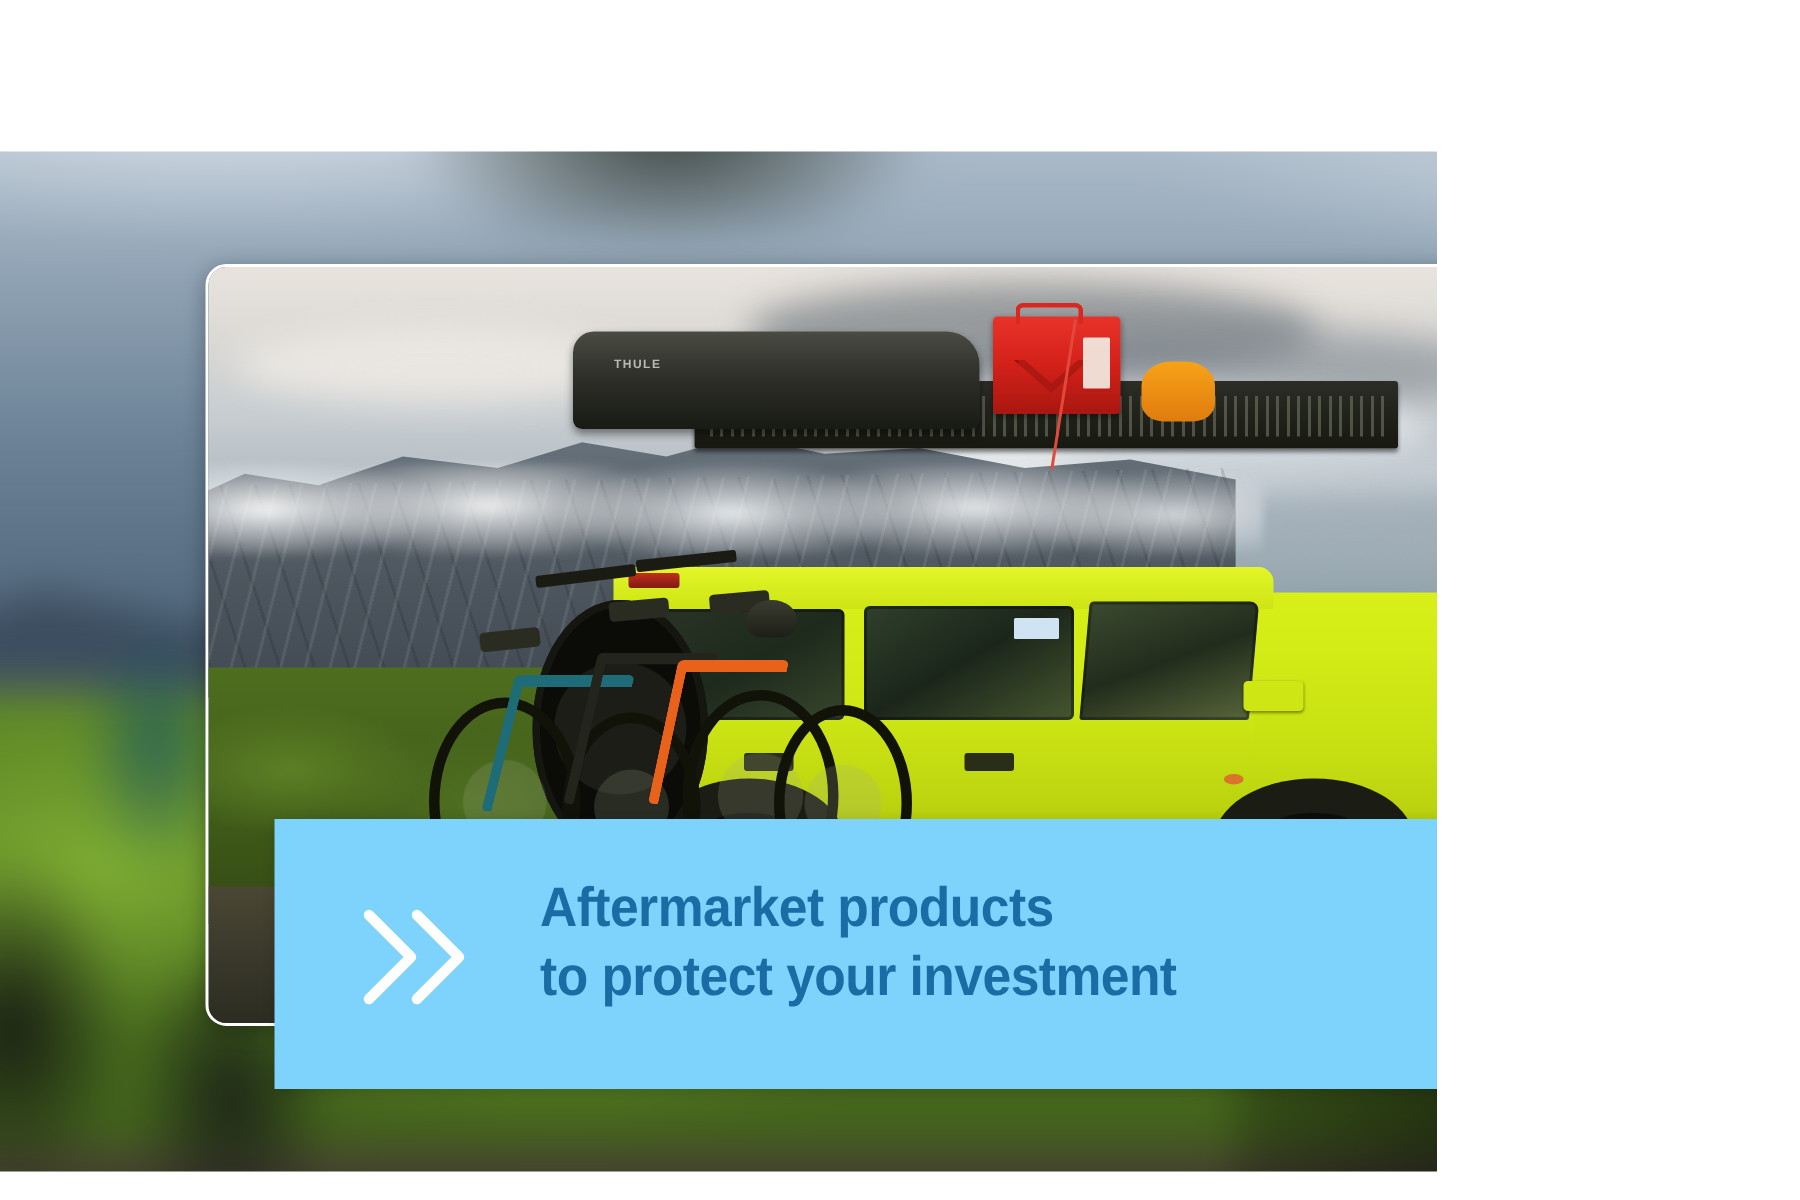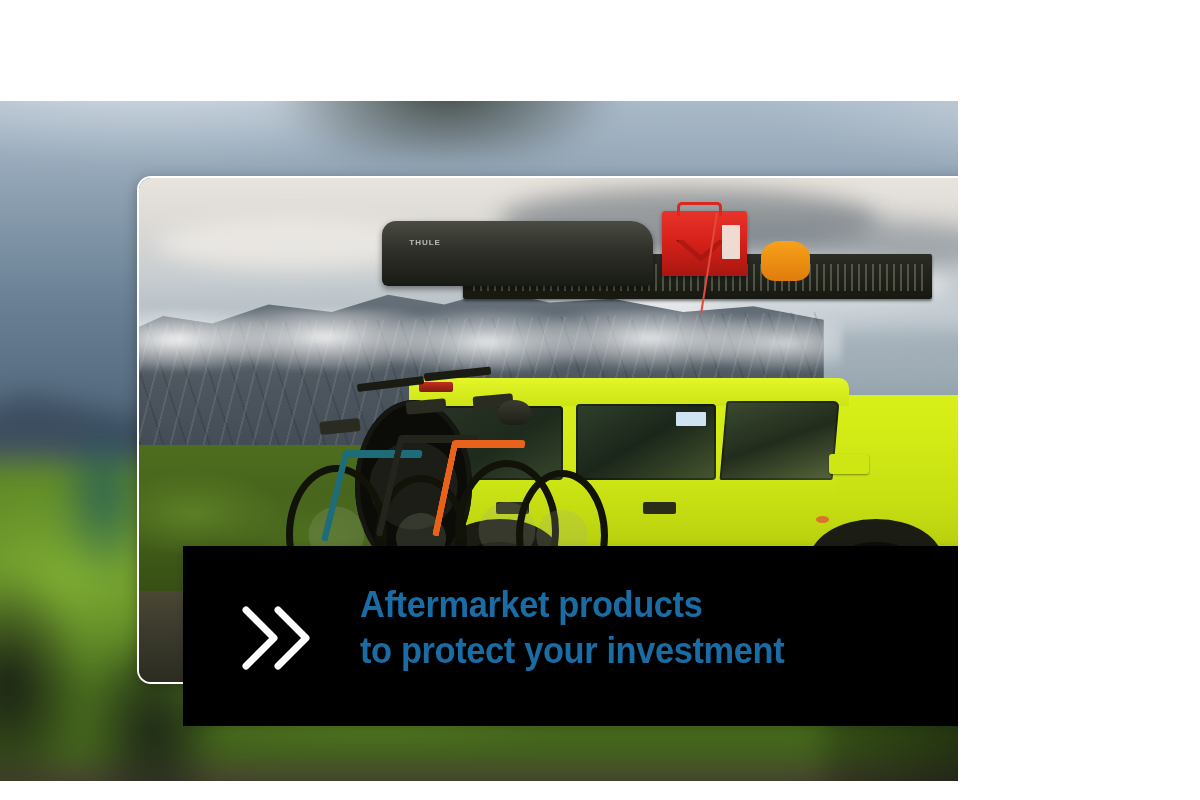--- a/index.html
+++ b/index.html
@@ -386,21 +386,21 @@
     background: #2a2b20; border-radius: 3px; transform: rotate(-2deg);
   }
 
   
   .caption-panel {
     position: absolute;
     left: 183px;
     top: 500px;
     width: 812px;
     height: 180px;
-    background: #000000;
+    background: #7dd3fc;
     box-shadow: 0 2px 8px rgba(0,0,0,.14);
   }
 
   .chevrons {
     position: absolute;
     left: 45px;
     top: 42px;
     width: 100px;
     height: 100px;
   }

